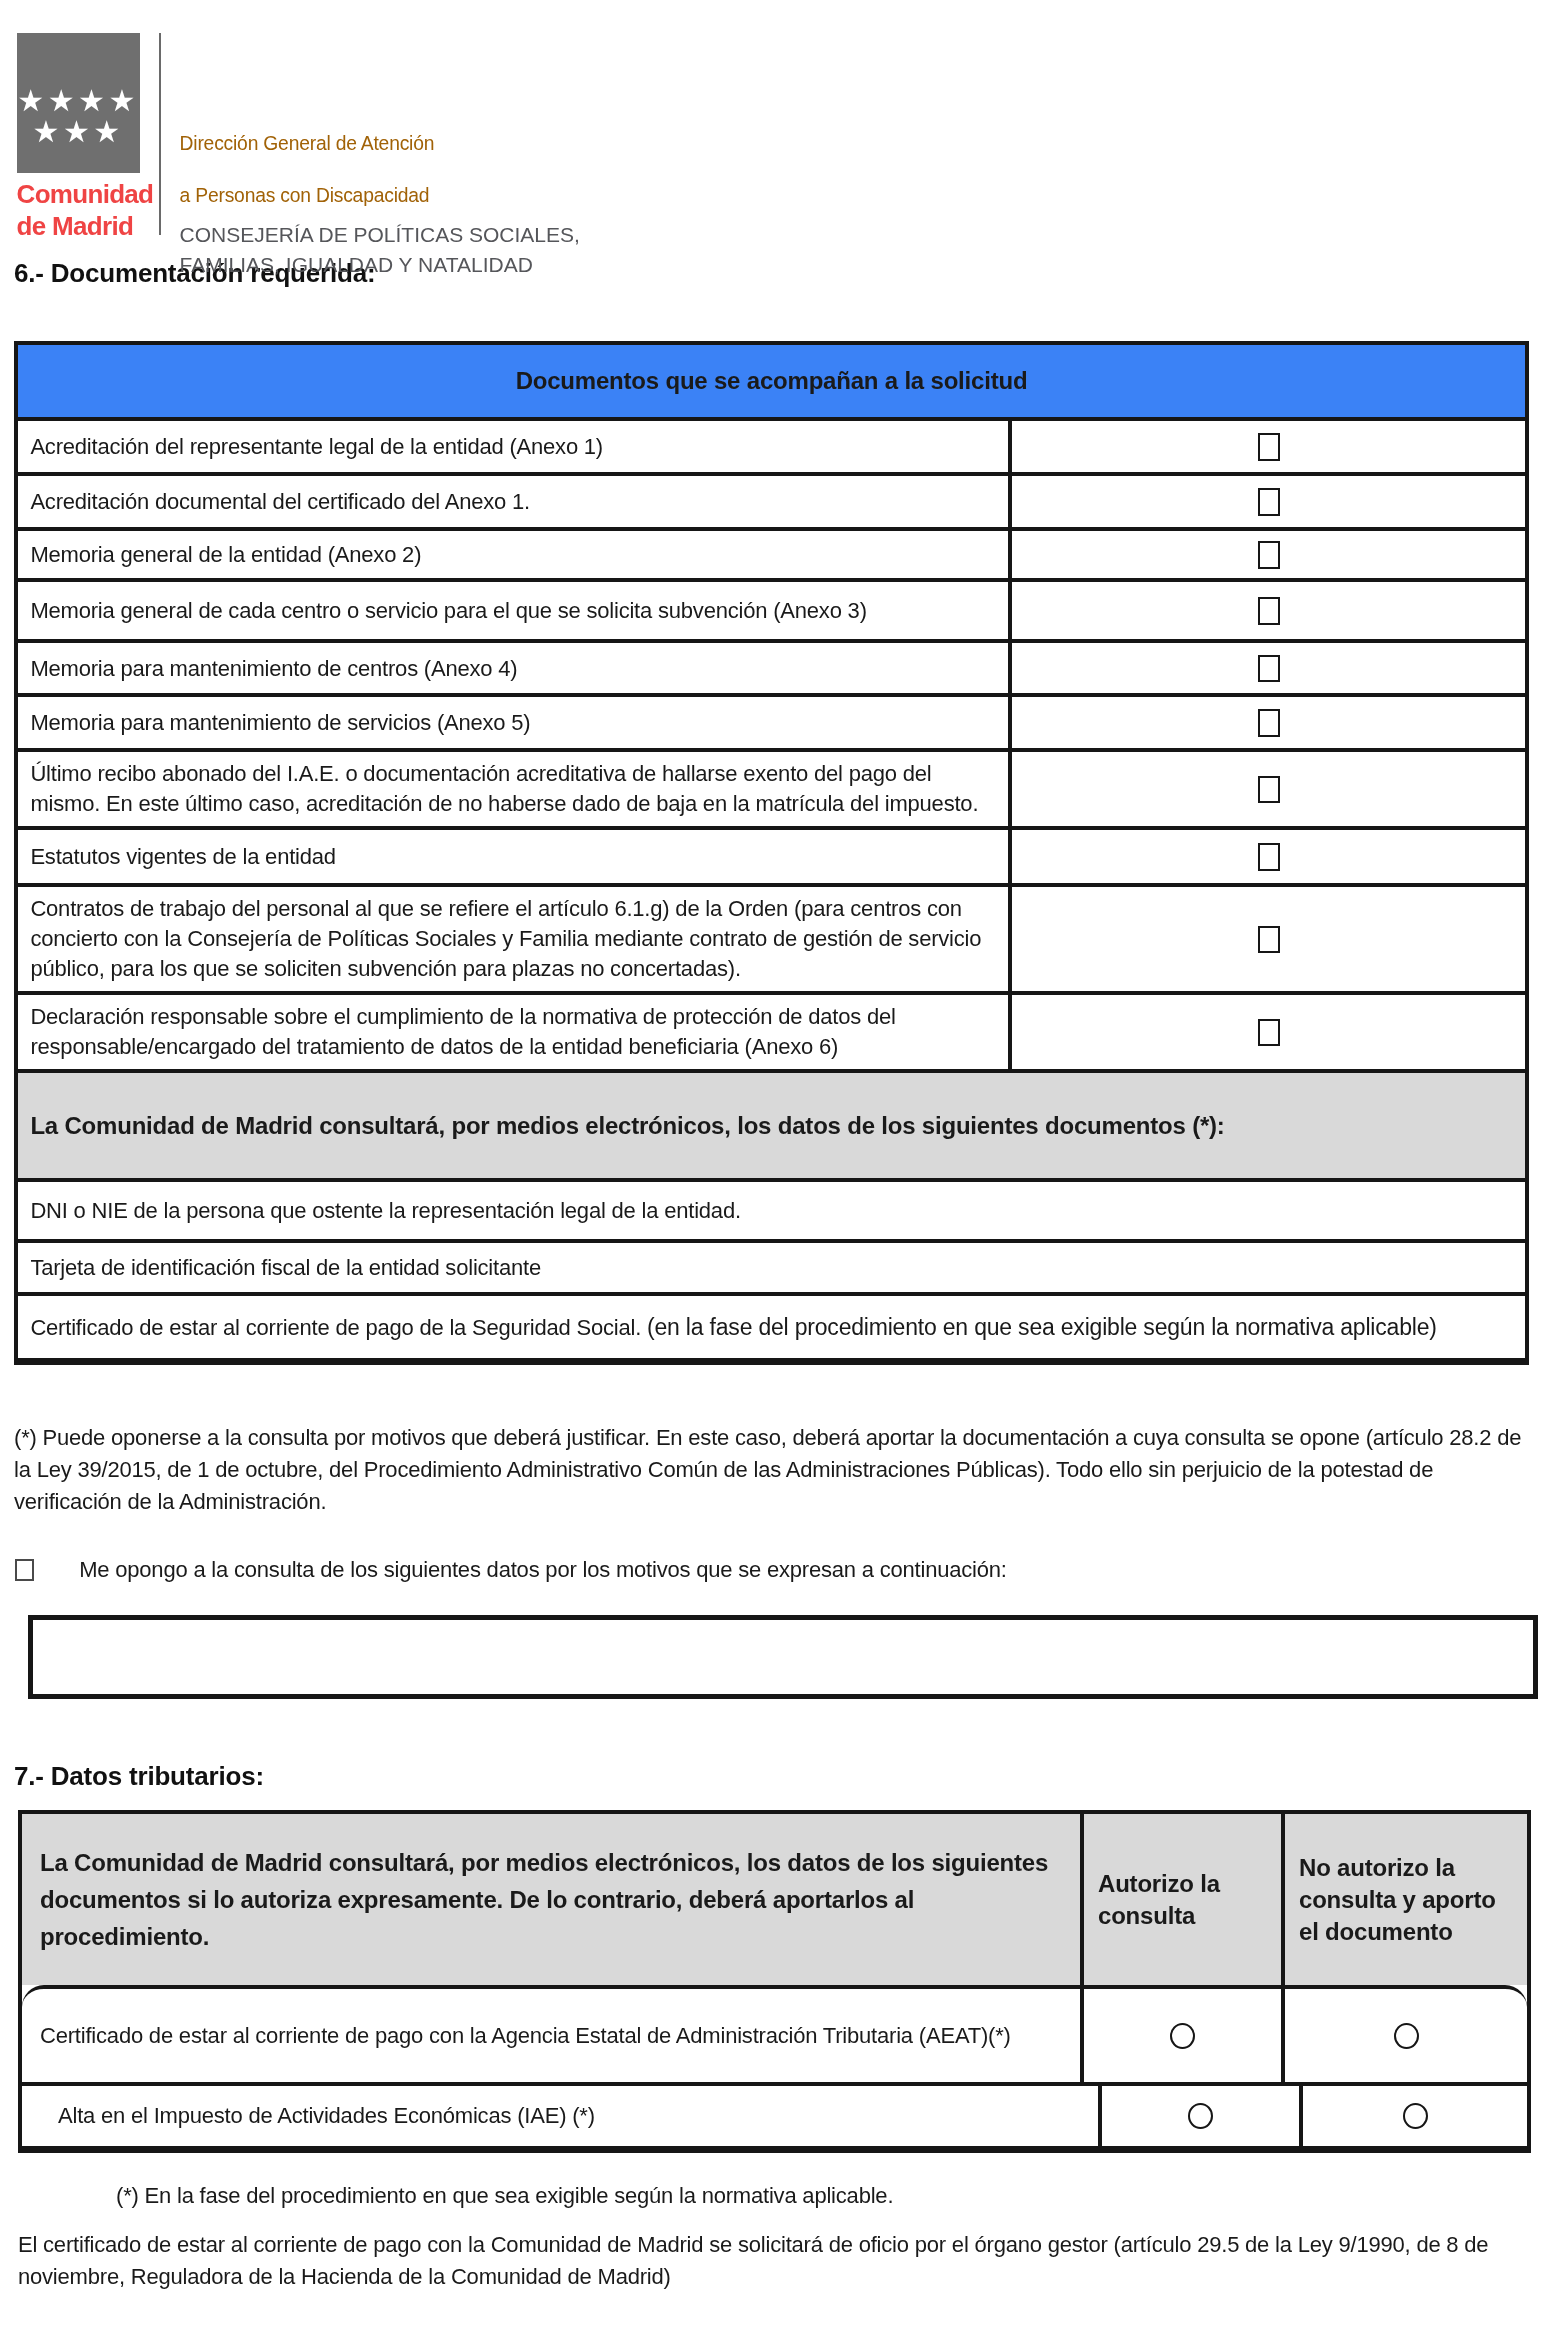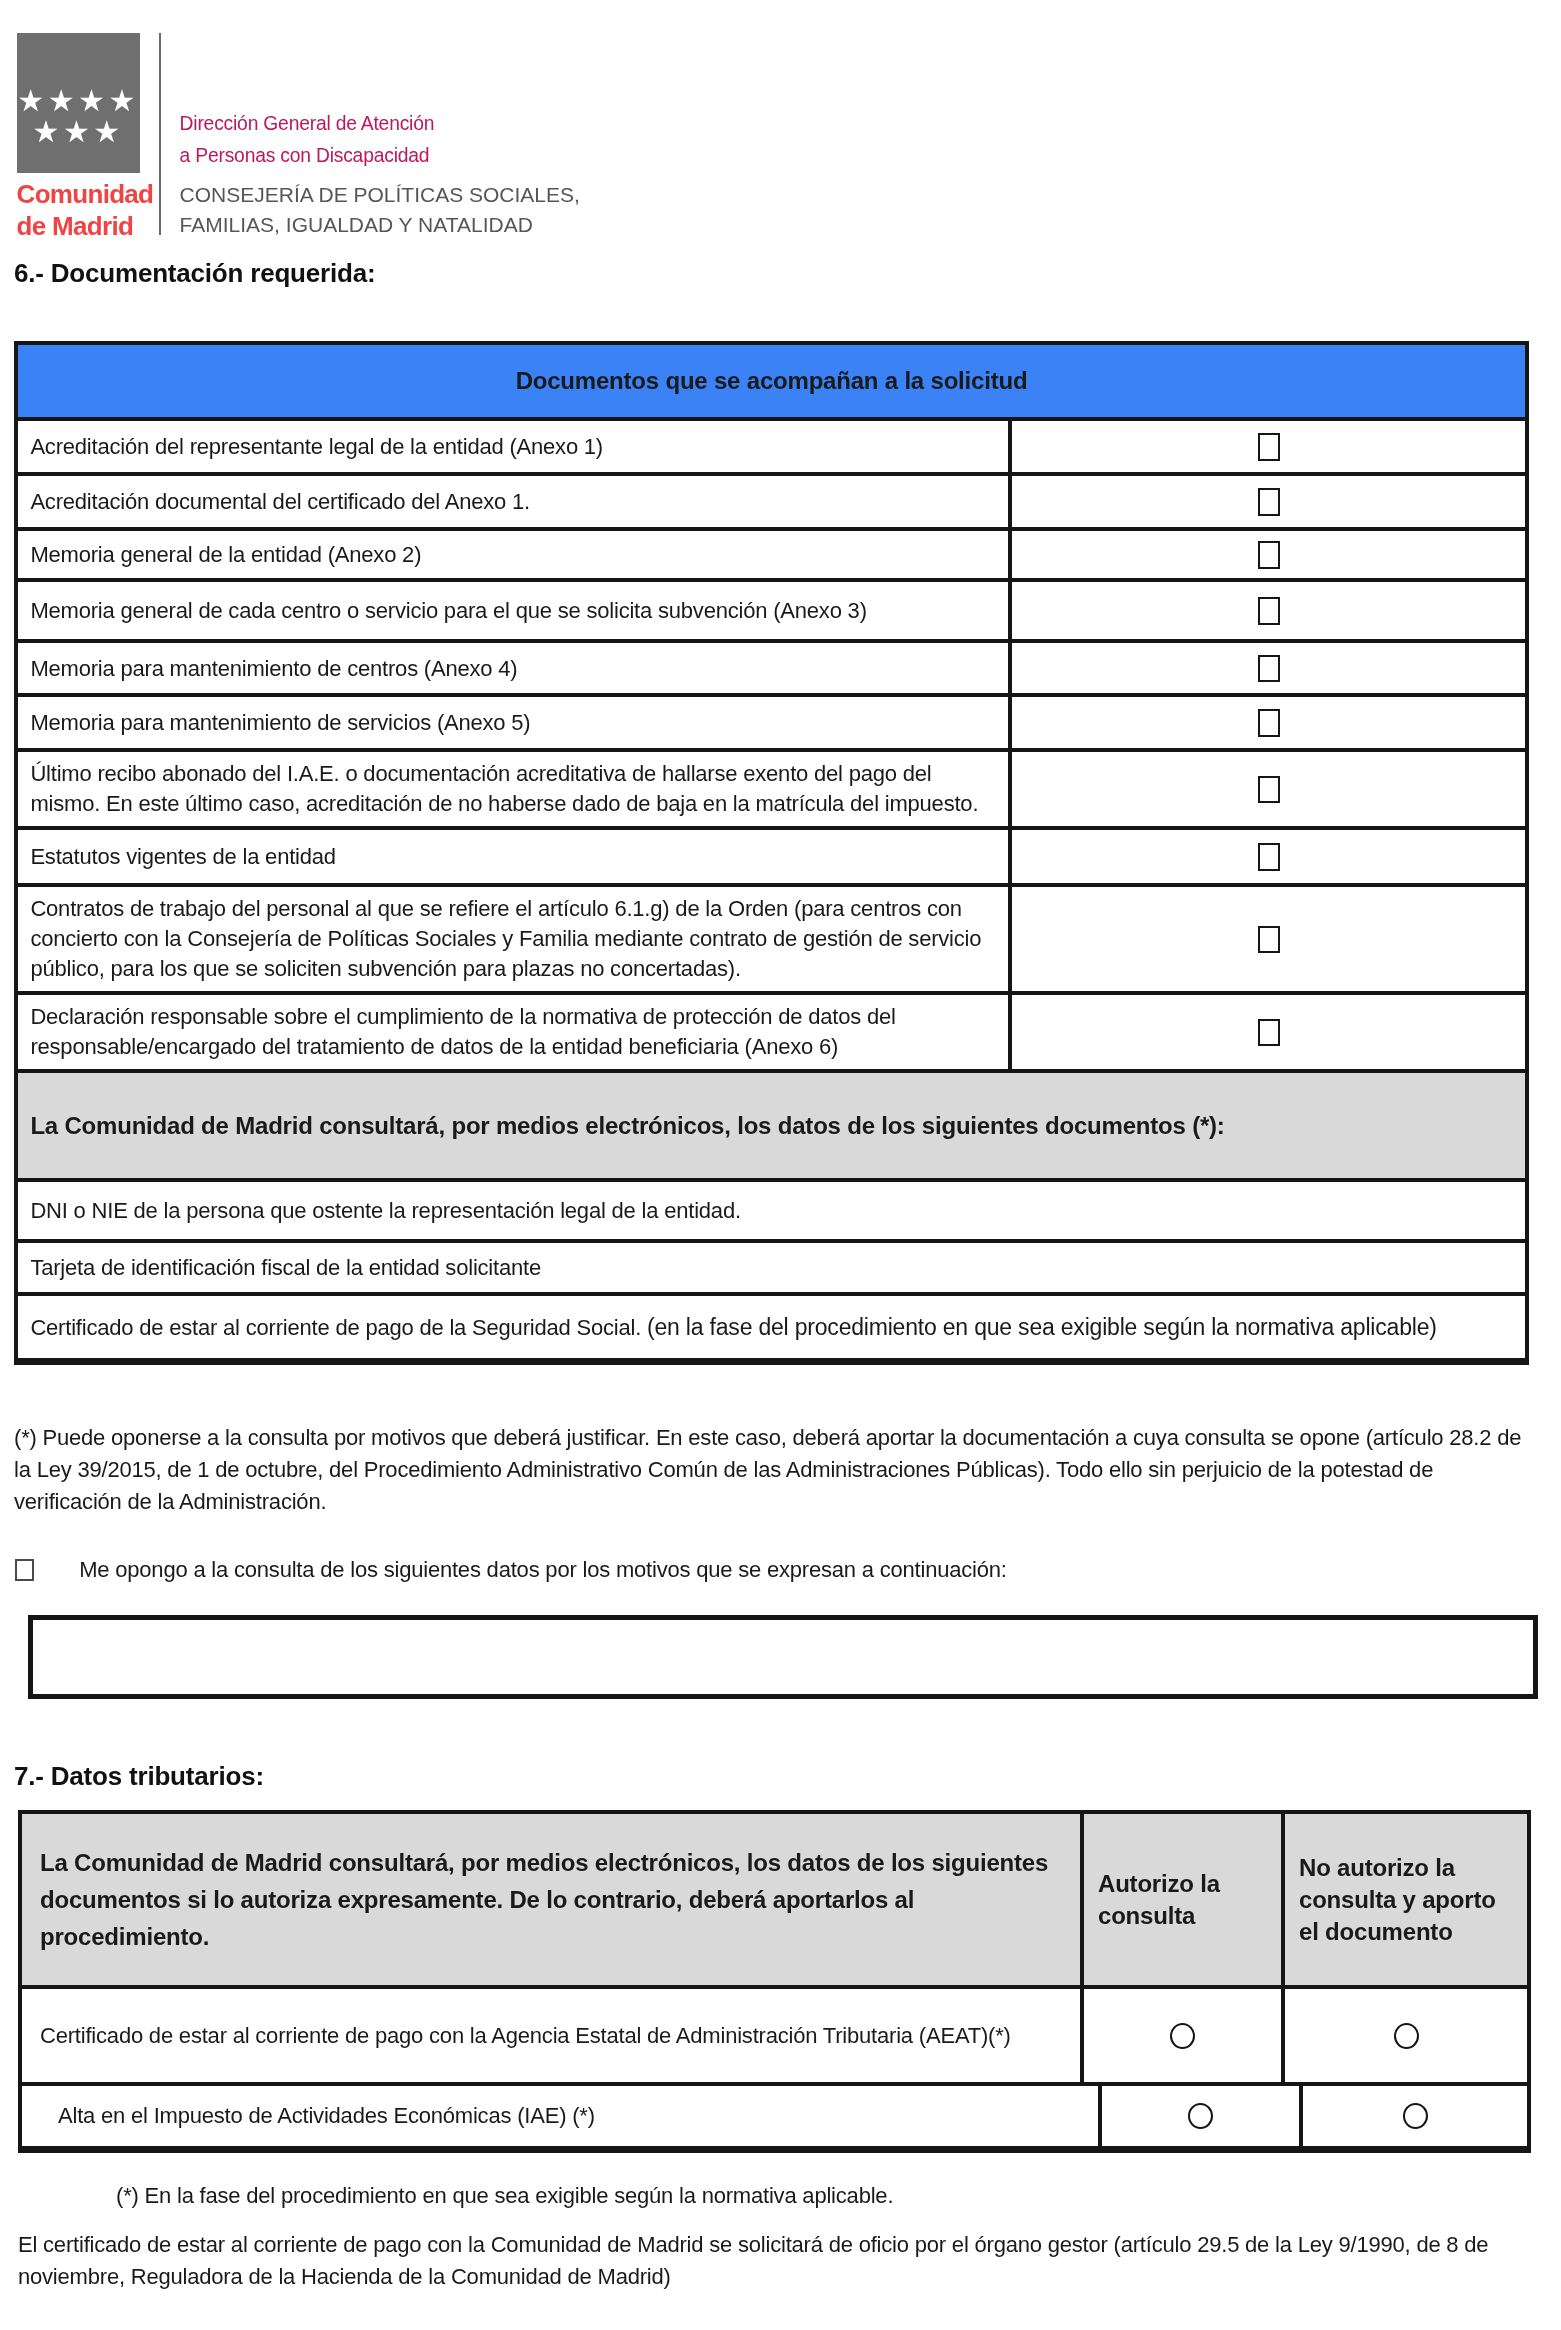--- a/index.html
+++ b/index.html
@@ -15,21 +15,21 @@
   .hdr{position:relative;margin:31px 0 0 16.6px;height:207px;}
   .flag{position:absolute;left:0;top:2.1px;width:123px;height:140px;background:#6f6f6f;}
   .starrow{position:absolute;width:100%;text-align:center;color:#ffffff;
            font-size:30px;line-height:30px;letter-spacing:3.5px;}
   .starrow.r1{top:53px;}
   .starrow.r2{top:84px;}
   .logoname{position:absolute;left:0;top:147px;font-weight:bold;font-size:26px;
             line-height:32px;color:#ef4444;letter-spacing:-0.7px;}
   .vline{position:absolute;left:142px;top:2.1px;width:2.1px;height:202px;background:#6a6a6a;}
   .dept{position:absolute;left:163px;top:77px;}
-  .dept .dl{font-size:19.3px;line-height:32px;color:#be185d;}
+  .dept .dl{font-size:19.3px;line-height:32px;color:#a16207;margin-top:20px;}
   .dept .cl{font-size:21px;line-height:30px;color:#55565a;letter-spacing:0;}
   .dept .gap{height:8.3px;}
 
   
   .sect-title{margin:19.3px 0 0 14px;font-size:26px;font-weight:bold;line-height:32px;color:#111;}
 
   
   .t1{margin:52px 0 0 14px;width:1515px;border:4.8px solid #161616;border-bottom-width:7.6px;box-sizing:border-box;}
   .t1-head{background:#3b82f6;min-height:72px;display:flex;align-items:center;justify-content:center;
            font-weight:bold;font-size:24px;text-align:center;}
@@ -55,21 +55,21 @@
   .t2{margin:18px 0 0 18px;width:1513px;border:4.8px solid #161616;border-bottom-width:7px;box-sizing:border-box;}
   .t2row{display:flex;box-sizing:border-box;}
   .t2row + .t2row{border-top:4.1px solid #161616;}
   .t2c1{width:1058px;box-sizing:border-box;padding:8.3px 18px;display:flex;align-items:center;
         font-size:22px;line-height:32px;}
   .t2c2{width:201px;box-sizing:border-box;border-left:4.8px solid #161616;display:flex;align-items:center;}
   .t2c3{flex:1;box-sizing:border-box;border-left:4.8px solid #161616;display:flex;align-items:center;}
   .t2head{background:#d9d9d9;min-height:171px;}
   .t2head .t2c1{font-weight:bold;font-size:24px;line-height:37px;}
   .t2head .t2c2,.t2head .t2c3{font-weight:bold;font-size:24px;line-height:32px;padding:8.3px 14px;}
-  .t2body{min-height:97px;}
+  .t2body{min-height:97px;border-radius:22px;}
   .t2body2{min-height:64px;padding-left:18px;}
   .t2c2.cc,.t2c3.cc{justify-content:center;}
   .radio{display:inline-block;width:21px;height:22px;border:2.1px solid #161616;border-radius:50%;background:#fff;}
 
   .footnote{margin:28px 0 0 116px;font-size:22px;line-height:30px;}
   .bottomnote{margin:17.3px 0 0 18px;width:1520px;font-size:22px;line-height:32px;}
 </style>
 </head>
 <body>
 

